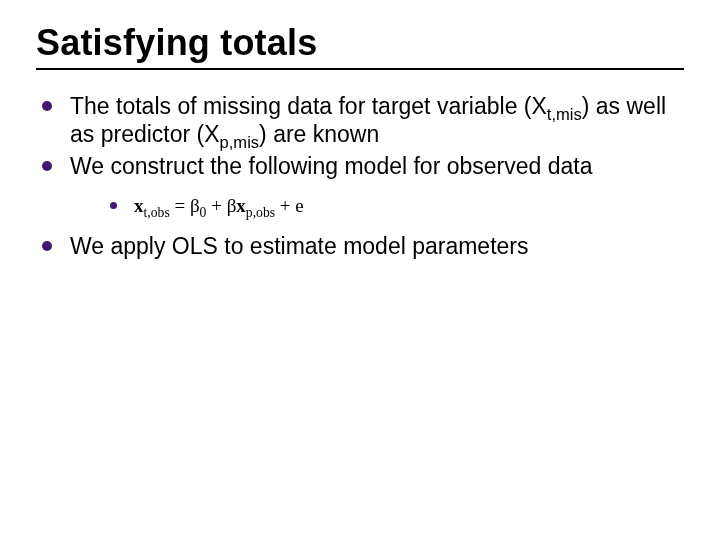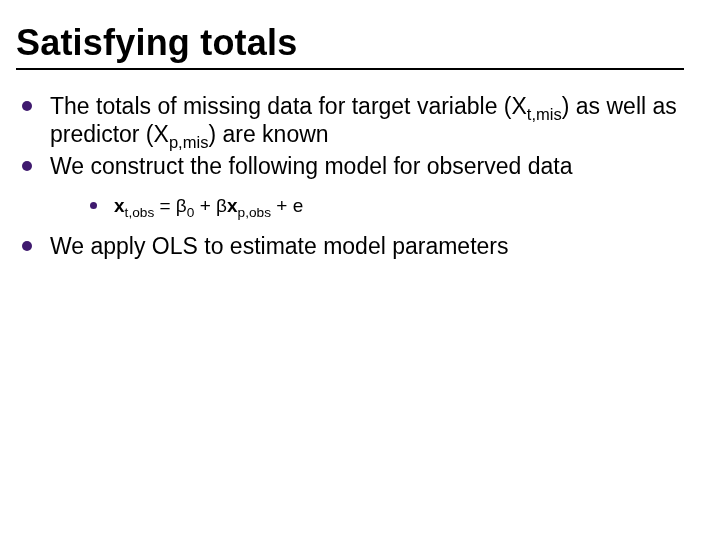--- a/index.html
+++ b/index.html
@@ -9,21 +9,21 @@
     height: 540px;
     background: #ffffff;
     font-family: Arial, Helvetica, sans-serif;
     color: #000000;
     overflow: hidden;
   }
   .slide {
     box-sizing: border-box;
     width: 720px;
     height: 540px;
-    padding: 22px 36px 20px 16px;
+    padding: 22px 36px 20px 36px;
     position: relative;
   }
   .title {
     font-size: 36px;
     font-weight: bold;
     margin: 0 0 4px 0;
     letter-spacing: 0.2px;
   }
   .rule {
     height: 2px;
@@ -57,20 +57,21 @@
     list-style: none;
     margin: 14px 0 14px 0;
     padding: 0;
     font-size: 19px;
     line-height: 1.28;
   }
   ul.level2 > li {
     position: relative;
     padding-left: 64px;
     margin-bottom: 3px;
+    font-family: Liberation Serif, serif;
   }
   ul.level2 > li::before {
     content: "";
     position: absolute;
     left: 40px;
     top: 8px;
     width: 7px;
     height: 7px;
     border-radius: 50%;
     background: #3f1a6e;

